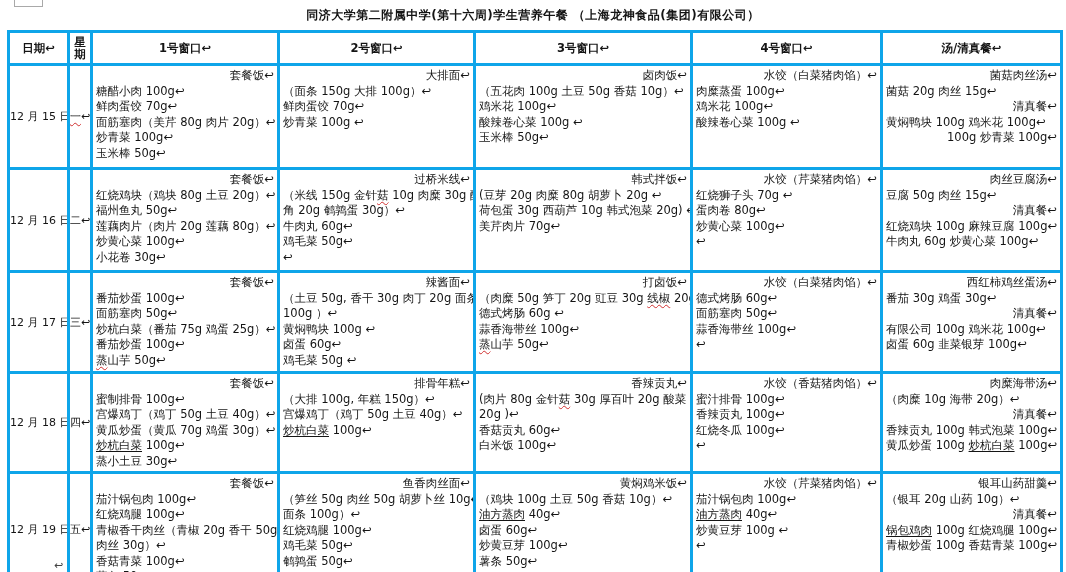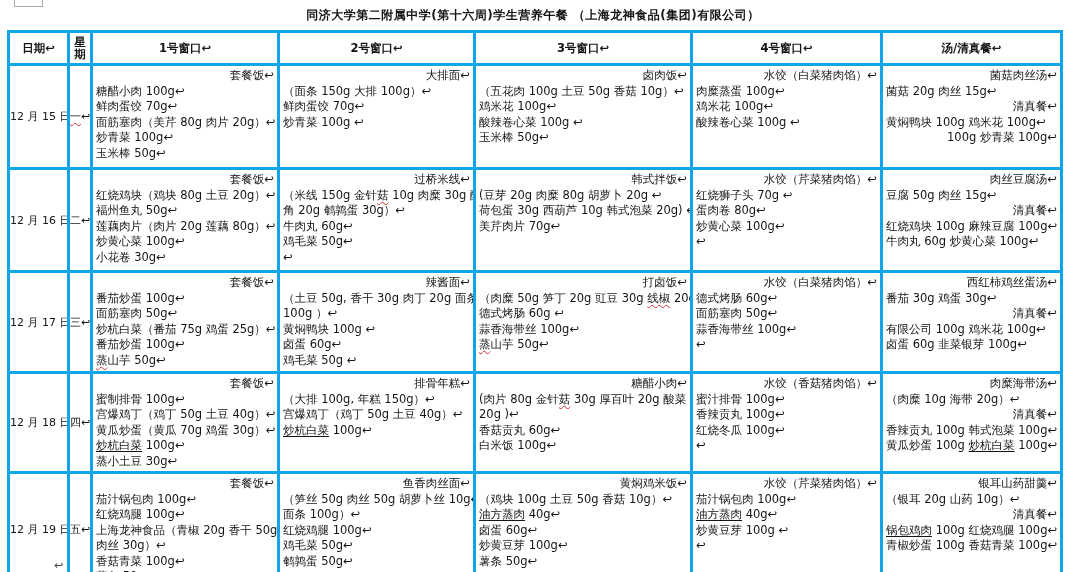--- a/index.html
+++ b/index.html
@@ -215,21 +215,21 @@
           <div class="ln"><span class="sq-blue">炒杭白菜</span> 100g↩</div>
           <div class="ln">蒸小土豆 30g↩</div>
         </td>
         <td class="menu-cell">
           <div class="ln c">排骨年糕↩</div>
           <div class="ln">（大排 100g, 年糕 150g）↩</div>
           <div class="ln">宫爆鸡丁（鸡丁 50g 土豆 40g）↩</div>
           <div class="ln"><span class="sq-blue">炒杭白菜</span> 100g↩</div>
         </td>
         <td class="menu-cell">
-          <div class="ln c">糖醋小肉↩</div>
+          <div class="ln c">香辣贡丸↩</div>
           <div class="ln">(肉片 80g 金针<span class="sq-red">菇</span> 30g 厚百叶 20g 酸菜</div>
           <div class="ln">20g )↩</div>
           <div class="ln">香菇贡丸 60g↩</div>
           <div class="ln">白米饭 100g↩</div>
         </td>
         <td class="menu-cell">
           <div class="ln c">水饺（香菇猪肉馅）↩</div>
           <div class="ln">蜜汁排骨 100g↩</div>
           <div class="ln">香辣贡丸 100g↩</div>
           <div class="ln">红烧冬瓜 100g↩</div>
@@ -243,21 +243,21 @@
           <div class="ln">黄瓜炒蛋 100g <span class="sq-blue">炒杭白菜</span> 100g↩</div>
         </td>
       </tr>
       <tr class="r5">
         <td class="date-cell">12 月 19 日↩</td>
         <td class="week-cell">五↩</td>
         <td class="menu-cell">
           <div class="ln c">套餐饭↩</div>
           <div class="ln">茄汁锅包肉 100g↩</div>
           <div class="ln">红烧鸡腿 100g↩</div>
-          <div class="ln">上海龙神食品（青椒 20g 香干 50g</div>
+          <div class="ln">青椒香干肉丝（青椒 20g 香干 50g</div>
           <div class="ln">肉丝 30g）↩</div>
           <div class="ln">香菇青菜 100g↩</div>
           <div class="ln">薯条 50g↩</div>
         </td>
         <td class="menu-cell">
           <div class="ln c">鱼香肉丝面↩</div>
           <div class="ln">（笋丝 50g 肉丝 50g 胡萝卜丝 10g↩</div>
           <div class="ln">面条 100g）↩</div>
           <div class="ln">红烧鸡腿 100g↩</div>
           <div class="ln">鸡毛菜 50g↩</div>

